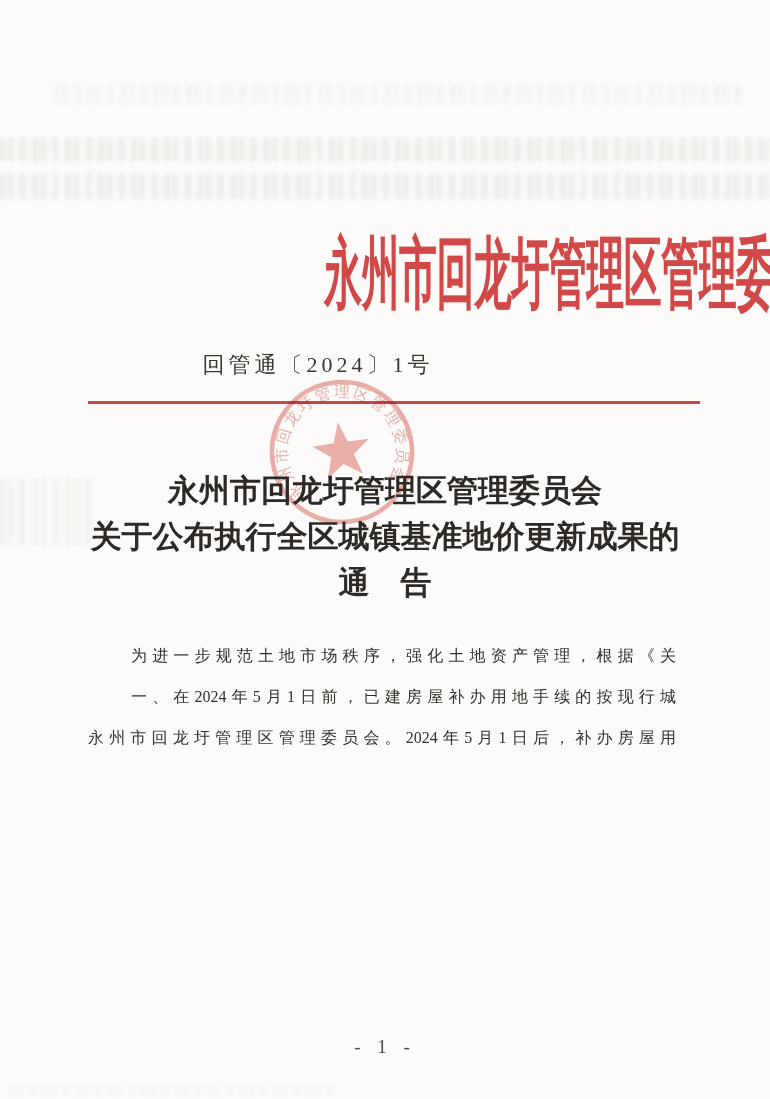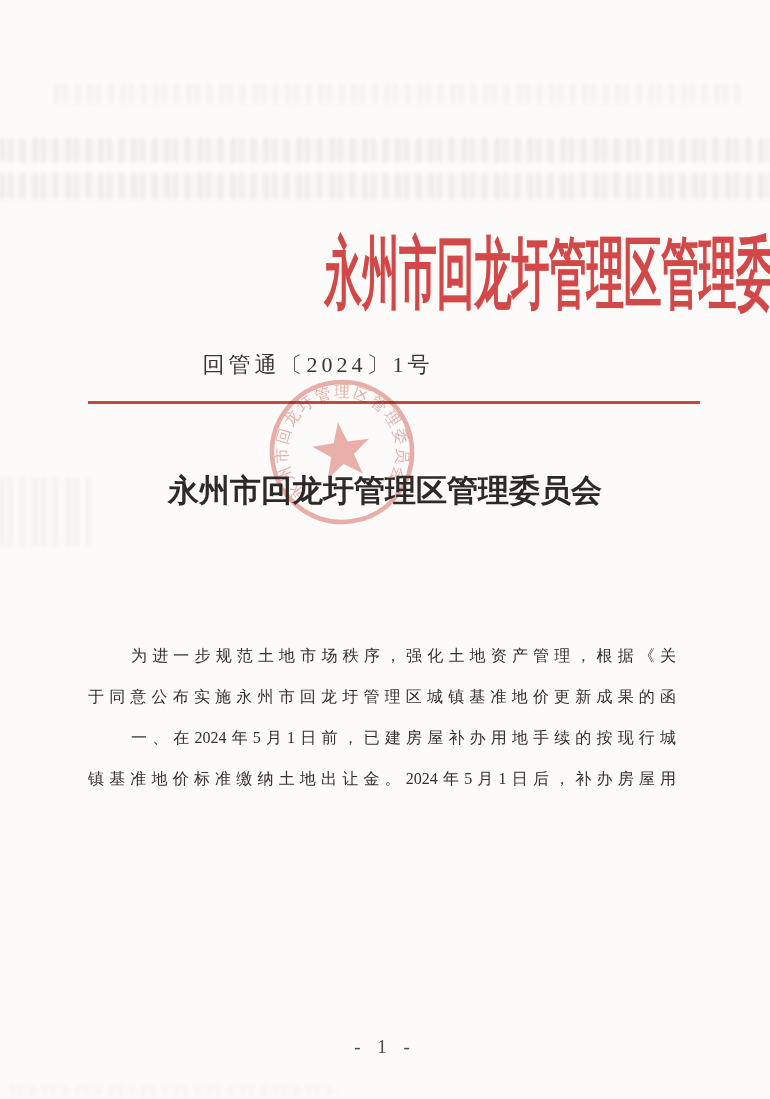--- a/index.html
+++ b/index.html
@@ -150,24 +150,25 @@
       <path d="M 0 -30 L 7.06 -9.71 L 28.53 -9.27 L 11.41 3.71 L 17.63 24.27 L 0 12 L -17.63 24.27 L -11.41 3.71 L -28.53 -9.27 L -7.06 -9.71 Z" fill="rgba(216,104,92,0.60)"></path>
       <path id="sealArc" d="M -40 38 A 55.2 55.2 0 1 1 40 38" fill="none"></path>
       <text font-size="15.5" letter-spacing="2.5" fill="rgba(206,86,74,0.55)" font-family="Liberation Serif, DejaVu Serif, serif">
         <textPath href="#sealArc" startOffset="50%" text-anchor="middle">永州市回龙圩管理区管理委员会</textPath>
       </text>
     </g>
   </svg>
 
   <div class="notice-title">
     <div>永州市回龙圩管理区管理委员会</div>
+    <div>关于公布执行全区城镇基准地价更新成果的</div>
+    <div>通　告</div>
   </div>
 
   <div class="body-block">
     <div class="body-line fill indent">为进一步规范土地市场秩序，强化土地资产管理，根据《关</div>
-    <div class="body-line fill">于同意公布实施永州市回龙圩管理区城镇基准地价更新成果的函</div>
     <div class="body-line fill indent">一、在2024年5月1日前，已建房屋补办用地手续的按现行城</div>
-    <div class="body-line fill">镇基准地价标准缴纳土地出让金。2024年5月1日后，补办房屋用</div>
+    <div class="body-line fill">永州市回龙圩管理区管理委员会。2024年5月1日后，补办房屋用</div>
   </div>
 
   <div class="page-number">- 1 -</div>
 
 </div>
 
 </body></html>

